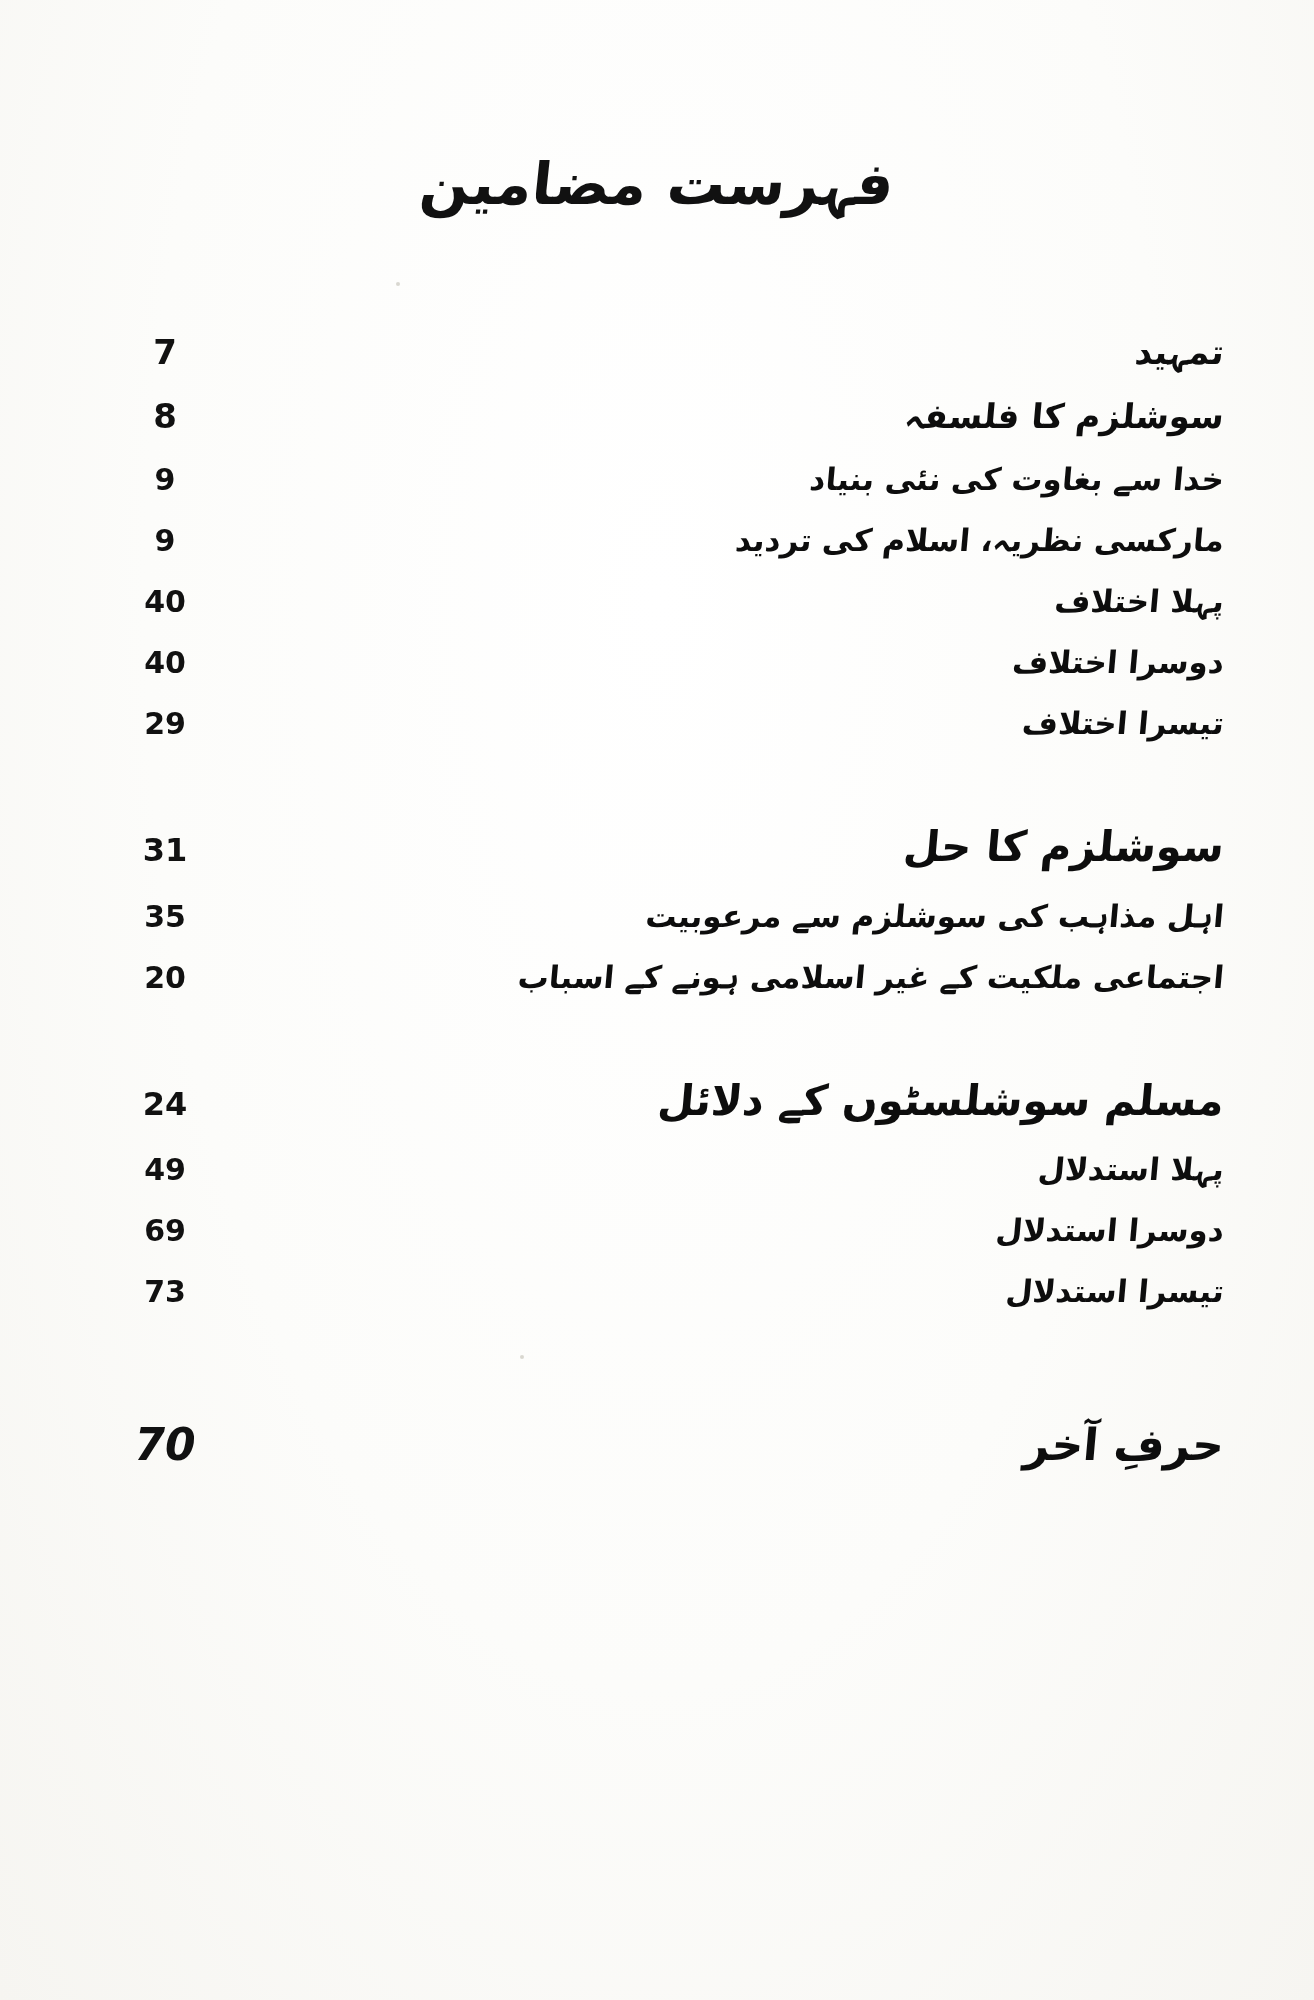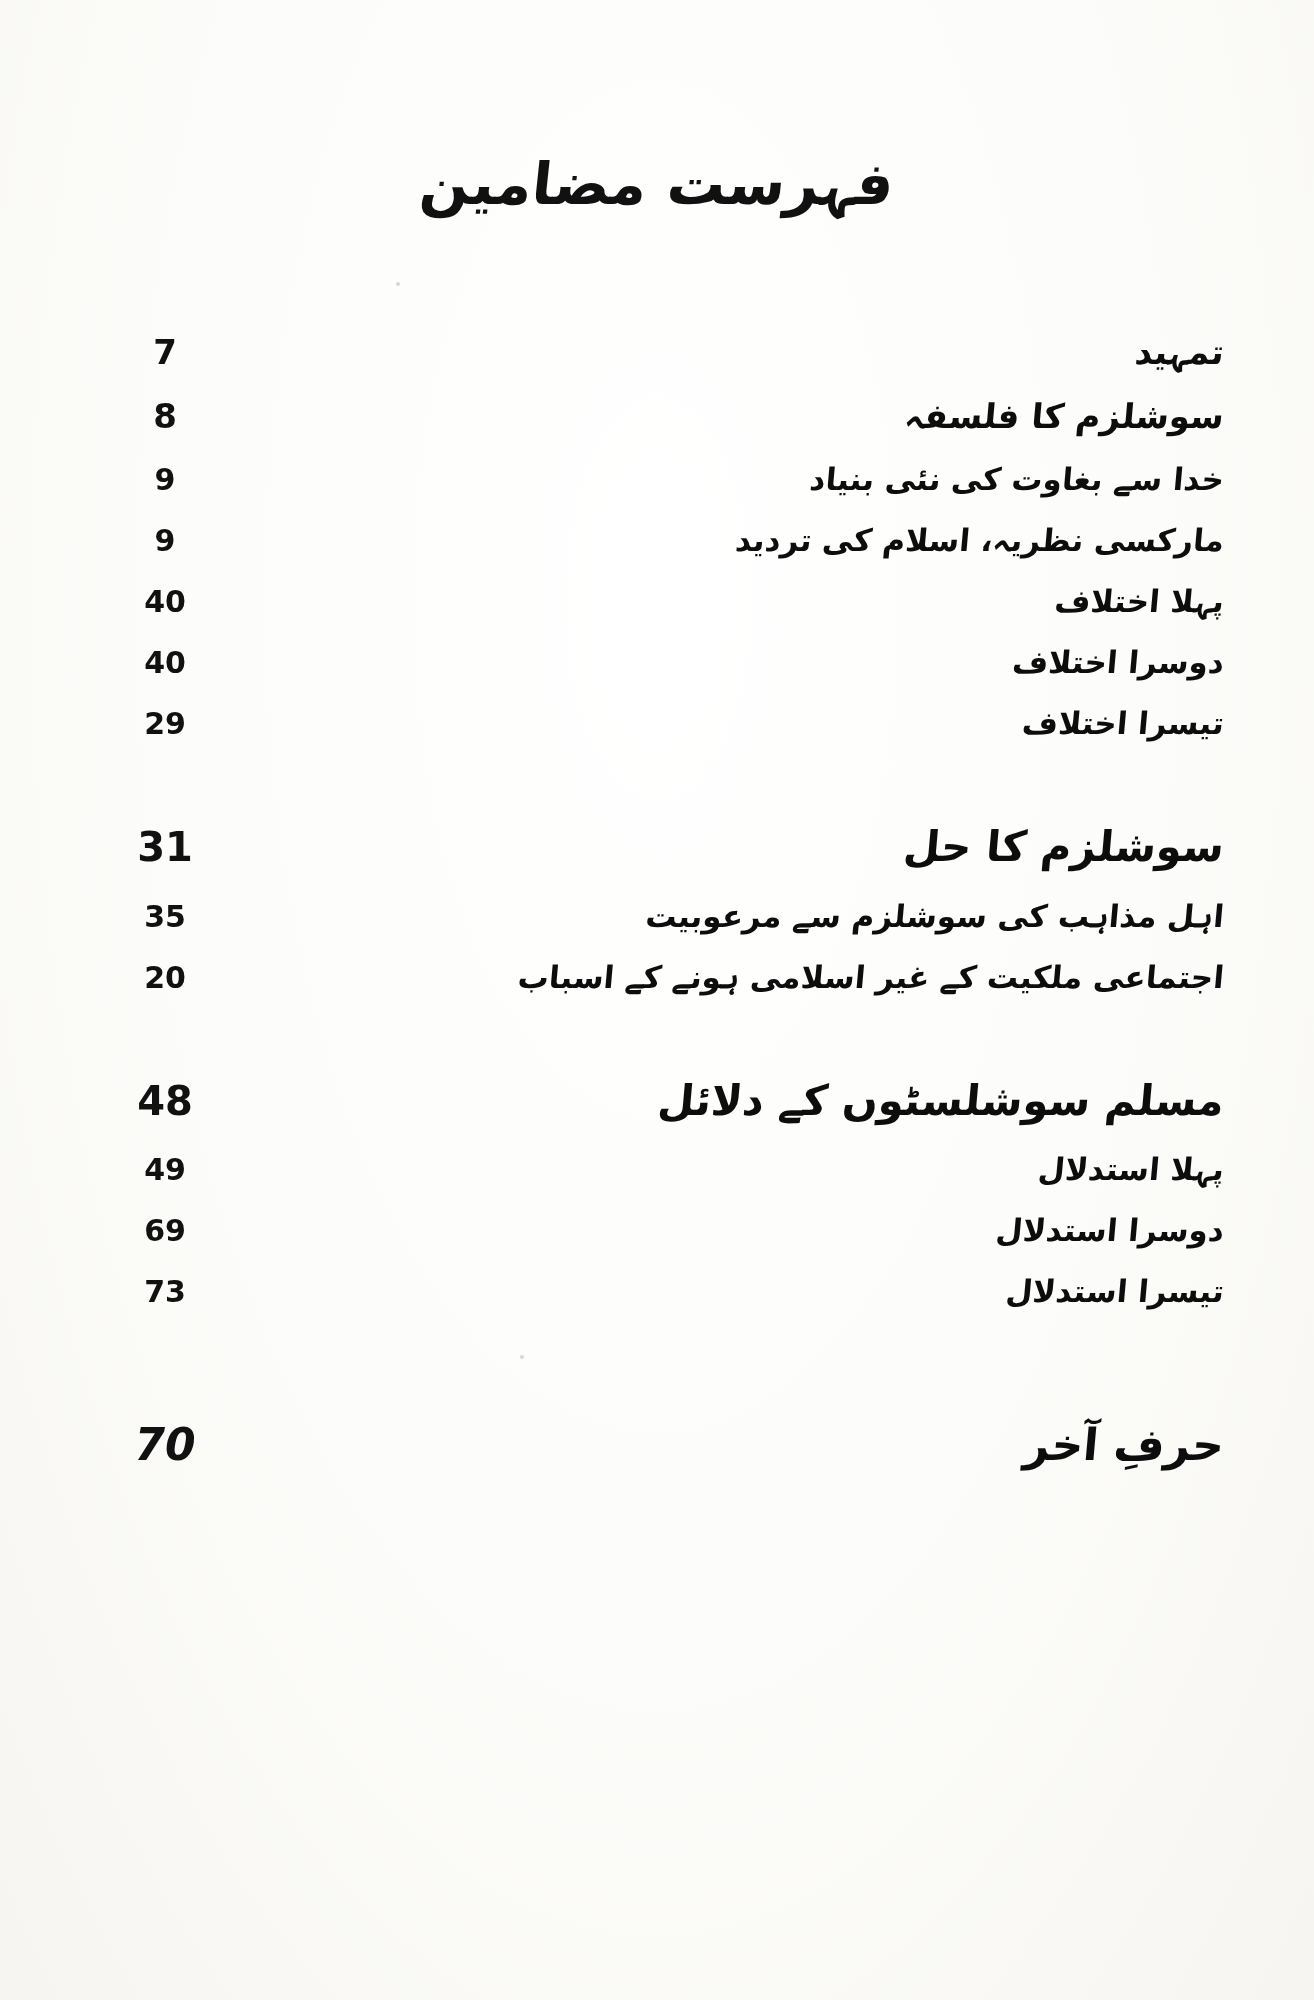--- a/index.html
+++ b/index.html
@@ -90,21 +90,21 @@
     direction: ltr;
   }
 
   
   .lvl-head .toc-label {
     font-size: 42px;
     font-weight: 700;
     line-height: 1.6;
   }
   .lvl-head .toc-page {
-    font-size: 40px;
+    font-size: 32px;
     font-weight: 700;
   }
 
   .lvl-sub .toc-label {
     font-size: 31px;
     font-weight: 600;
     line-height: 1.65;
   }
   .lvl-sub .toc-page {
     font-size: 30px;
@@ -190,21 +190,21 @@
         <div class="toc-row lvl-sub gap-sm">
           <div class="toc-label">اہل مذاہب کی سوشلزم سے مرعوبیت</div>
           <div class="toc-page">35</div>
         </div>
         <div class="toc-row lvl-sub gap-sm">
           <div class="toc-label">اجتماعی ملکیت کے غیر اسلامی ہونے کے اسباب</div>
           <div class="toc-page">20</div>
         </div>
         <div class="toc-row lvl-head gap-lg">
           <div class="toc-label">مسلم سوشلسٹوں کے دلائل</div>
-          <div class="toc-page">48</div>
+          <div class="toc-page">24</div>
         </div>
         <div class="toc-row lvl-sub gap-sm">
           <div class="toc-label">پہلا استدلال</div>
           <div class="toc-page">49</div>
         </div>
         <div class="toc-row lvl-sub gap-sm">
           <div class="toc-label">دوسرا استدلال</div>
           <div class="toc-page">69</div>
         </div>
         <div class="toc-row lvl-sub gap-sm">

